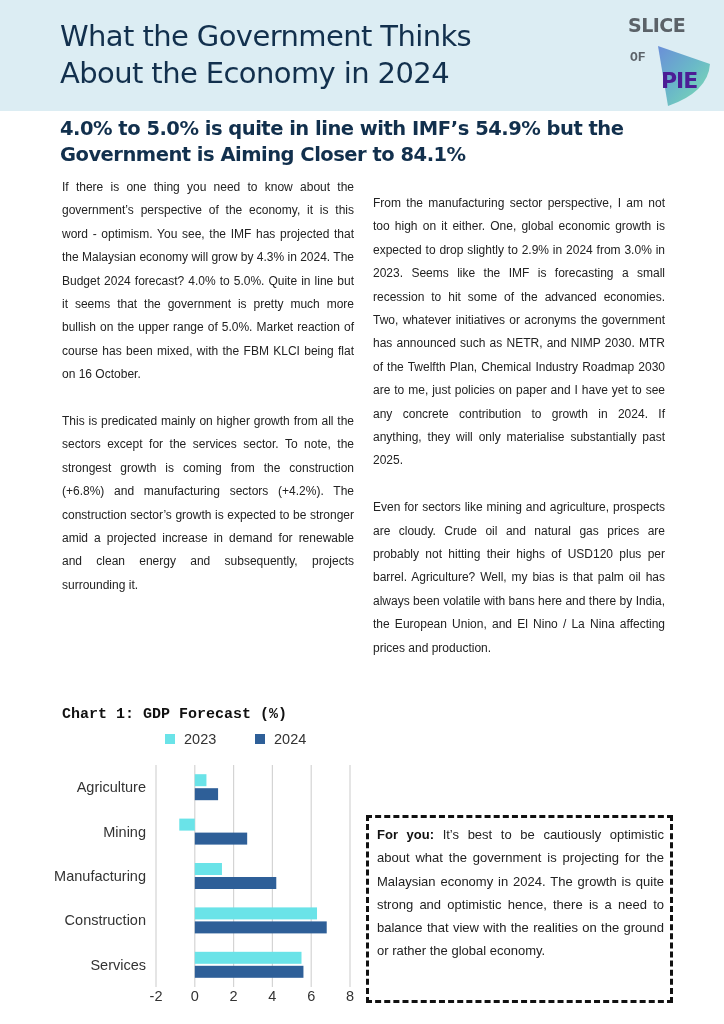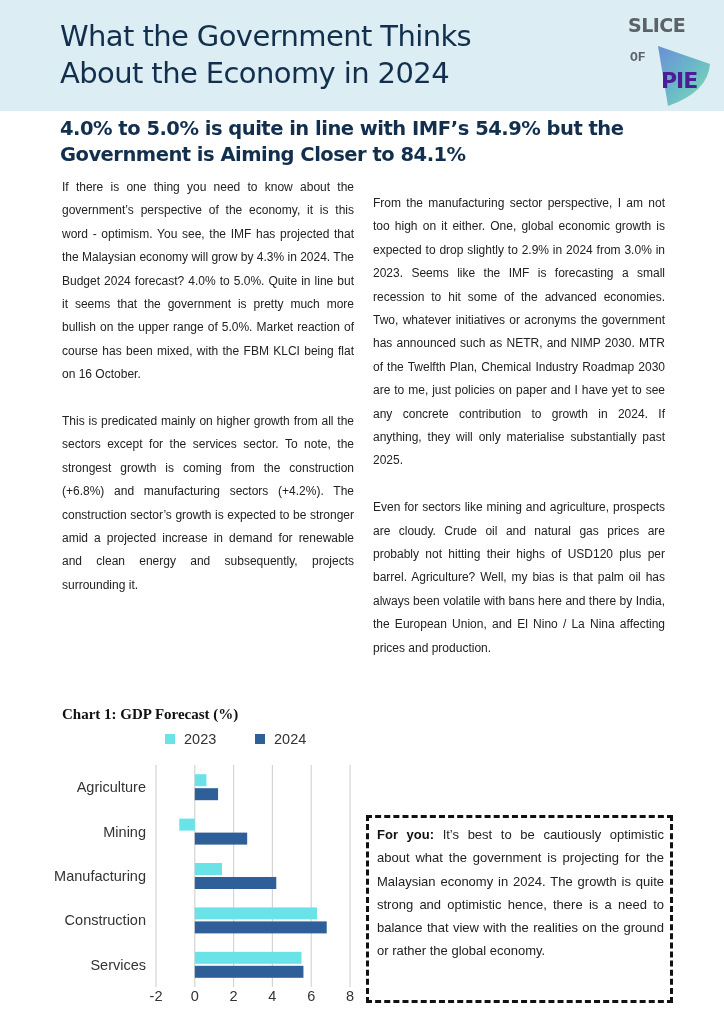--- a/index.html
+++ b/index.html
@@ -43,21 +43,21 @@
       position: absolute; width: 292px;
       font-family: "Liberation Sans", sans-serif; font-size: 12px; line-height: 23.4px;
       color: #222; text-align: justify;
     }
     .col p { margin-bottom: 23.4px; }
     .col-left { left: 62px; top: 176px; }
     .col-right { left: 373px; top: 192px; }
 
     .chart-title {
       position: absolute; left: 62px; top: 706px;
-      font-family: Liberation Serif, serif; font-weight: bold; font-size: 15px;
+      font-family: Liberation Mono, monospace; font-weight: bold; font-size: 15px;
       color: #111;
     }
     .chart-svg { position: absolute; left: 0; top: 725px; }
     .chart-svg text { font-family: "Liberation Sans", sans-serif; fill: #333; }
 
     .callout {
       position: absolute; left: 366px; top: 815px; width: 307px; height: 188px;
       border: 3.5px dashed #111;
       padding: 5px 6px 5px 8px;
       font-family: "Liberation Sans", sans-serif; font-size: 13px; line-height: 23.3px;

